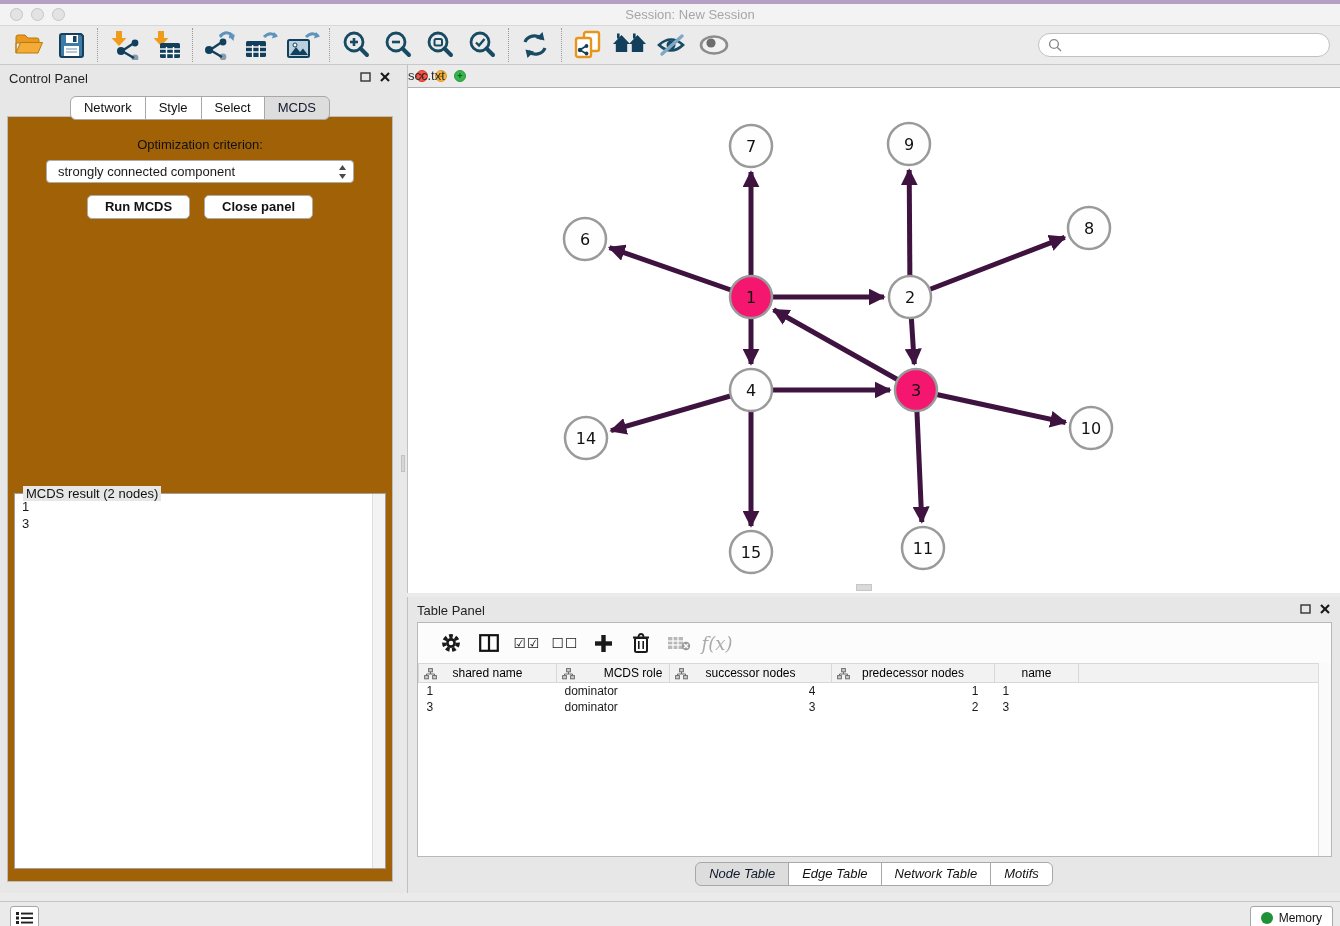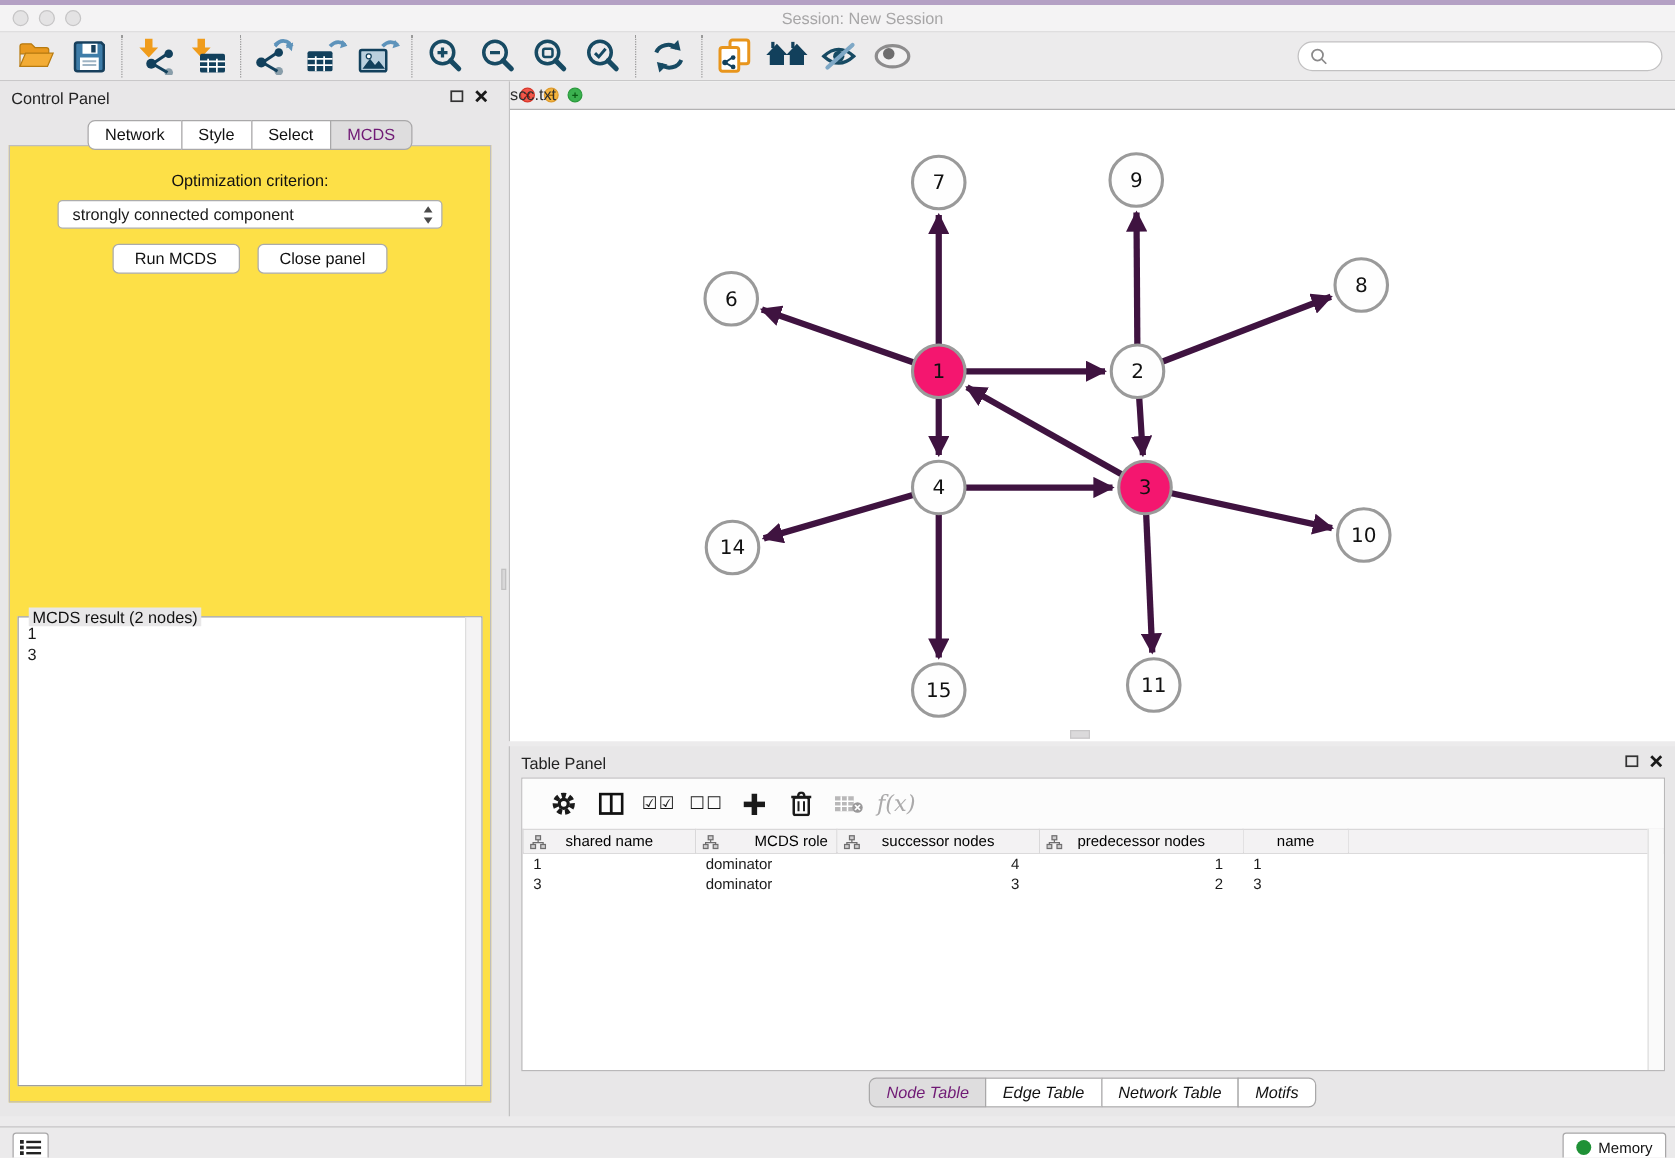--- a/index.html
+++ b/index.html
@@ -26,27 +26,27 @@
   .control-panel { position:absolute; left:0; top:65px; width:400px; bottom:33px; background:#E8E7E8; }
   .panel-head { position:relative; height:26px; }
   .panel-head .ph-title { position:absolute; left:9px; top:6px; font-size:13px; color:#222; }
   .ph-btns { position:absolute; right:10px; top:7px; display:flex; gap:9px; align-items:center; }
   .tabs-row { position:absolute; left:0; right:0; display:flex; justify-content:center; z-index:2; }
   .cp-tabs { top:31px; }
   .tab { font-size:13px; padding:3px 13px 4px; background:#fff; border:1px solid #A9A8A9; margin-left:-1px;
          color:#111; white-space:nowrap; }
   .tab:first-child { border-radius:6px 0 0 6px; margin-left:0; }
   .tab:last-child { border-radius:0 6px 6px 0; }
-  .tab.selected { background:#DEDDDE; color:#701a75; }
-  .cp-box { position:absolute; left:7px; right:7px; top:51px; bottom:11px; border:1px solid #BEBDBE; background:#fde047; }
+  .tab.selected { background:#DEDDDE; color:#0f172a; }
+  .cp-box { position:absolute; left:7px; right:7px; top:51px; bottom:11px; border:1px solid #BEBDBE; background:#a16207; }
   .opt-label { margin-top:20px; text-align:center; font-size:13px; color:#111; }
   .combo { position:relative; margin:8px auto 0; width:308px; height:23px; background:#fff; border:1px solid #ADADAD;
            border-radius:4px; font-size:13px; display:flex; align-items:center; padding-left:11px; }
   .combo .stepper { position:absolute; right:6px; top:3px; }
-  .btn-row { display:flex; justify-content:center; gap:14px; margin-top:12px; }
+  .btn-row { display:flex; justify-content:center; gap:14px; margin-top:12px;font-weight:bold; }
   .cp-btn { font-size:13px; background:#fff; border:1px solid #ABABAB; border-radius:5px; padding:3px 17px 4px; color:#111; }
   .mcds-fieldset { position:absolute; left:6px; right:6px; top:376px; bottom:12px; border:1px solid #9F9F9F;
                    background:#fff;padding-left:28px; }
   .mcds-legend { position:absolute; top:-8px; left:8px; background:#E8E7E8; padding:0 3px; font-size:13px; color:#111; }
   .mcds-lines { position:absolute; left:0; top:2px; right:13px; bottom:0; padding:2px 7px; font-size:13px; line-height:17px; }
   .mcds-scroll { position:absolute; right:0; top:0; bottom:0; width:13px; background:#F4F3F4; border-left:1px solid #DEDEDE; }
   
   .v-split { position:absolute; left:400px; width:7px; top:65px; bottom:33px; background:#E9E8E9; }
   .v-grip { position:absolute; left:1px; top:390px; width:4px; height:17px; background:#D8D7D8; border:1px solid #C2C1C2; }
   

